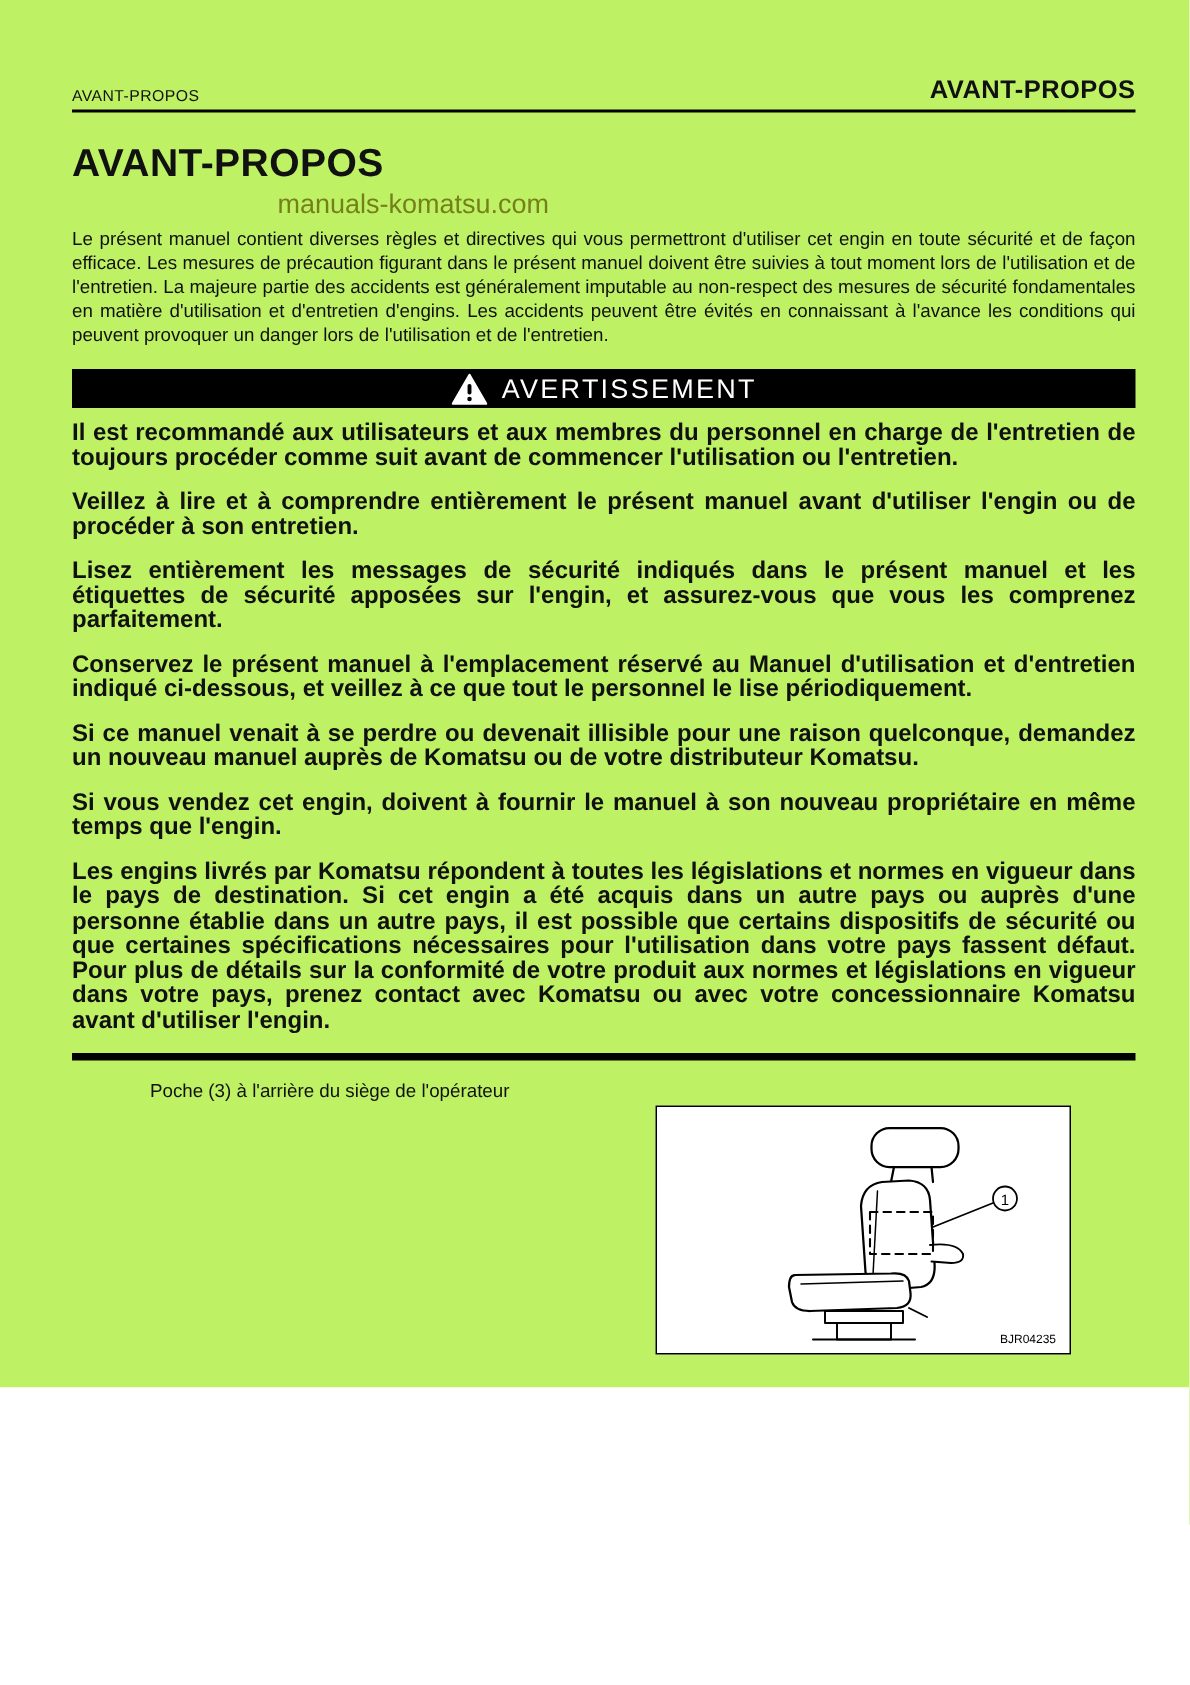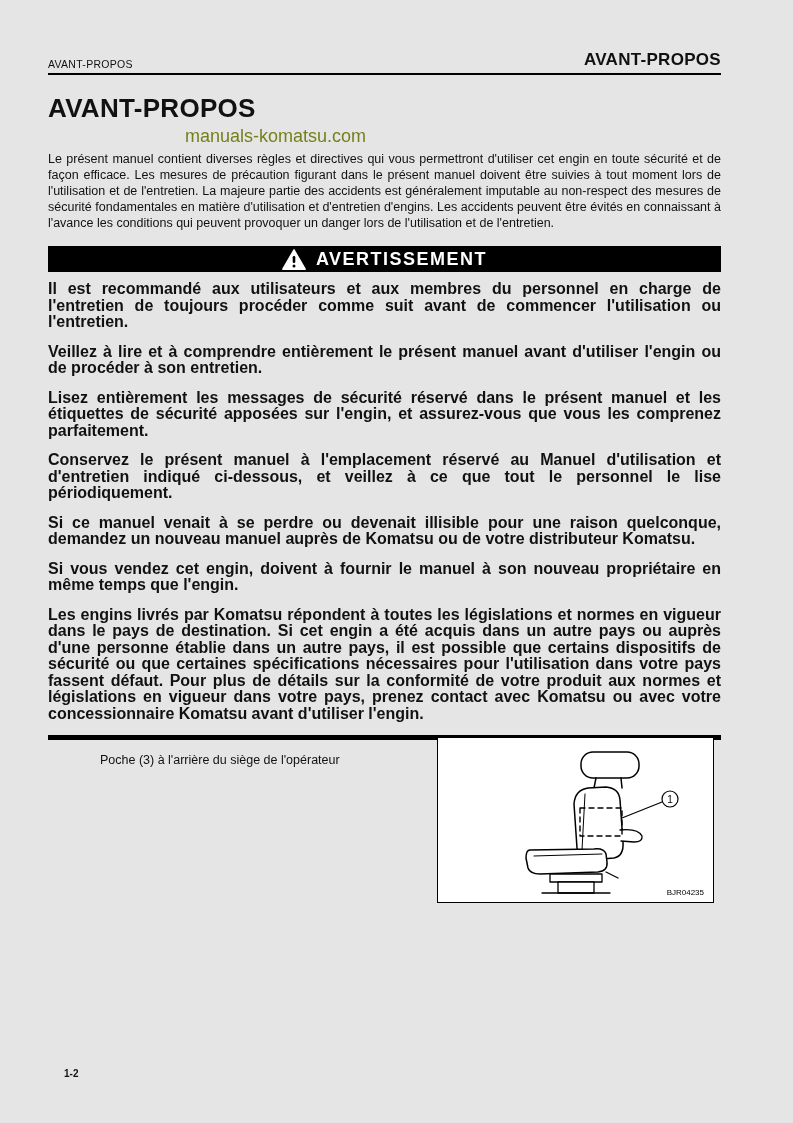--- a/index.html
+++ b/index.html
@@ -1,25 +1,25 @@
 <!DOCTYPE html>
 <html><head>
 <meta charset="utf-8">
 <style>
   html, body { margin: 0; padding: 0; background: #ffffff; }
   .page {
     position: relative;
     width: 793px;
-    height: 1123px;
-    background: #e5e5e5;
+    height: 925px;
+    background: #bef264;
     font-family: "Liberation Sans", sans-serif;
     color: #111111;
     overflow: hidden;
     box-sizing: border-box;
-    padding: 50px 72px 0 48px;
+    padding: 50px 36px 0 48px;
   }
 
   
   .running-header {
     display: flex;
     justify-content: space-between;
     align-items: flex-end;
     border-bottom: 2px solid #000;
     padding-bottom: 3px;
   }
@@ -53,21 +53,21 @@
     background: #000000;
     display: flex;
     align-items: center;
     justify-content: center;
     gap: 10px;
   }
   .warn-icon { display: inline-flex; }
   .warn-title {
     color: #ffffff;
     font-size: 18px;
-    font-weight: bold;
+    font-weight: normal;
     letter-spacing: 1.5px;
   }
 
   .warning-body { margin-top: 9px; }
   .warning-body p.wp {
     font-size: 16px;
     font-weight: bold;
     line-height: 16.5px;
     text-align: justify;
     margin-bottom: 13px;
@@ -133,21 +133,21 @@
         <rect x="10.7" y="7" width="2.6" height="7" rx="1.2" fill="#000000"></rect>
         <circle cx="12" cy="17" r="1.5" fill="#000000"></circle>
       </svg>
     </span>
     <span class="warn-title">AVERTISSEMENT</span>
   </div>
 
   <div class="warning-body">
     <p class="wp">Il est recommandé aux utilisateurs et aux membres du personnel en charge de l'entretien de toujours procéder comme suit avant de commencer l'utilisation ou l'entretien.</p>
     <p class="wp">Veillez à lire et à comprendre entièrement le présent manuel avant d'utiliser l'engin ou de procéder à son entretien.</p>
-    <p class="wp">Lisez entièrement les messages de sécurité réservé dans le présent manuel et les étiquettes de sécurité apposées sur l'engin, et assurez-vous que vous les comprenez parfaitement.</p>
+    <p class="wp">Lisez entièrement les messages de sécurité indiqués dans le présent manuel et les étiquettes de sécurité apposées sur l'engin, et assurez-vous que vous les comprenez parfaitement.</p>
     <p class="wp">Conservez le présent manuel à l'emplacement réservé au Manuel d'utilisation et d'entretien indiqué ci-dessous, et veillez à ce que tout le personnel le lise périodiquement.</p>
     <p class="wp">Si ce manuel venait à se perdre ou devenait illisible pour une raison quelconque, demandez un nouveau manuel auprès de Komatsu ou de votre distributeur Komatsu.</p>
     <p class="wp">Si vous vendez cet engin, doivent à fournir le manuel à son nouveau propriétaire en même temps que l'engin.</p>
     <p class="wp">Les engins livrés par Komatsu répondent à toutes les législations et normes en vigueur dans le pays de destination. Si cet engin a été acquis dans un autre pays ou auprès d'une personne établie dans un autre pays, il est possible que certains dispositifs de sécurité ou que certaines spécifications nécessaires pour l'utilisation dans votre pays fassent défaut. Pour plus de détails sur la conformité de votre produit aux normes et législations en vigueur dans votre pays, prenez contact avec Komatsu ou avec votre concessionnaire Komatsu avant d'utiliser l'engin.</p>
   </div>
 
   <div class="warning-endrule"></div>
 
   <p class="pocket">Poche (3) à l'arrière du siège de l'opérateur</p>
 

